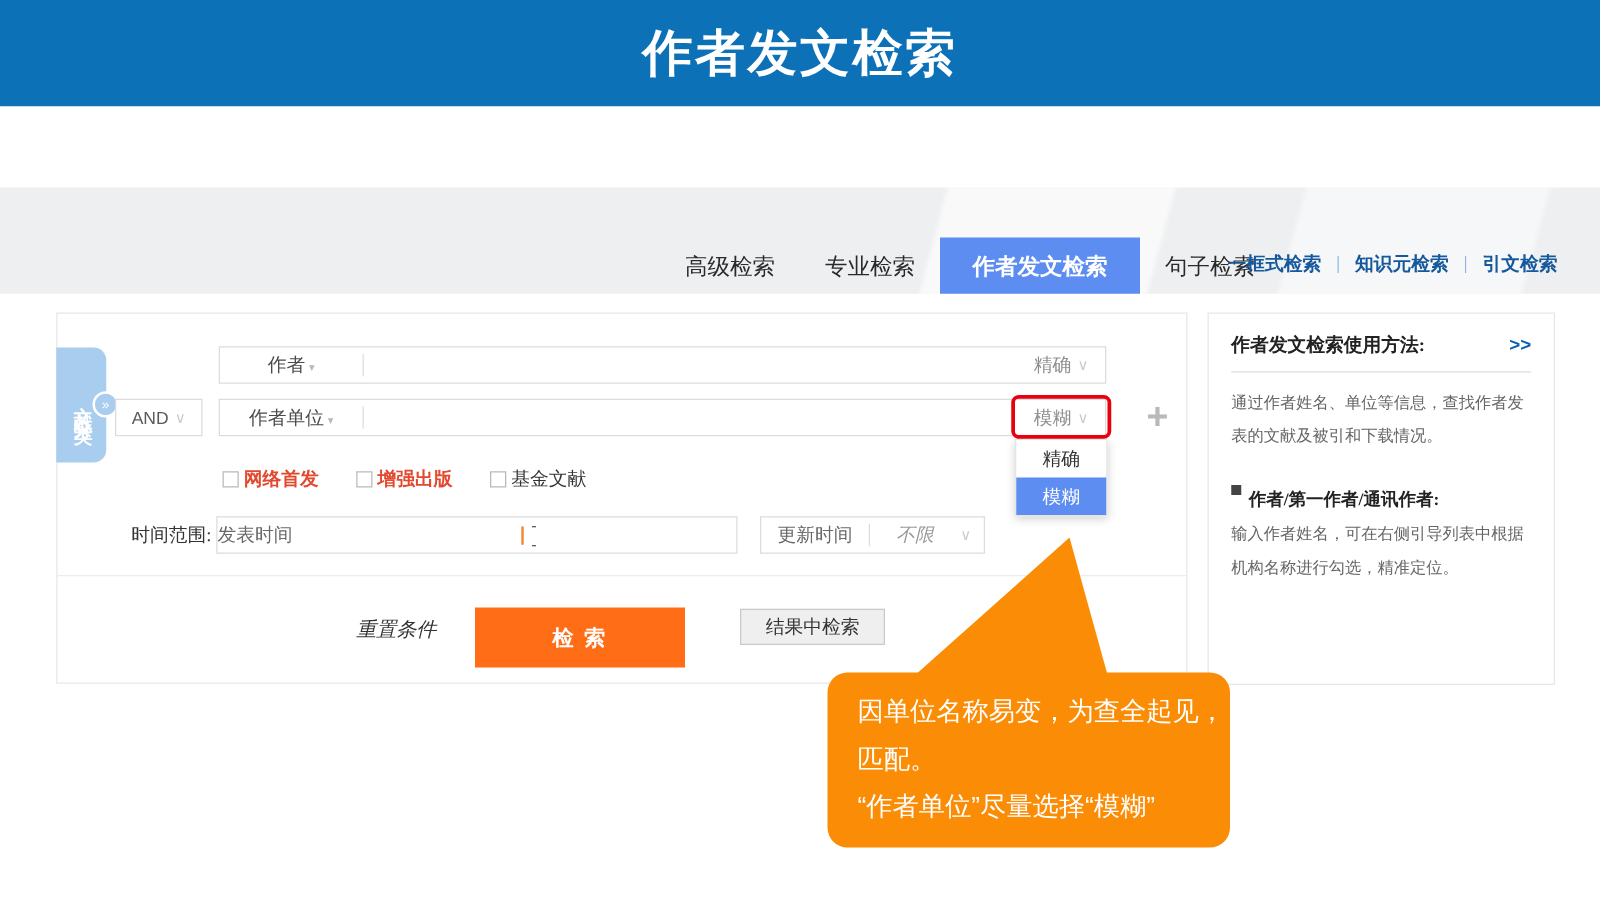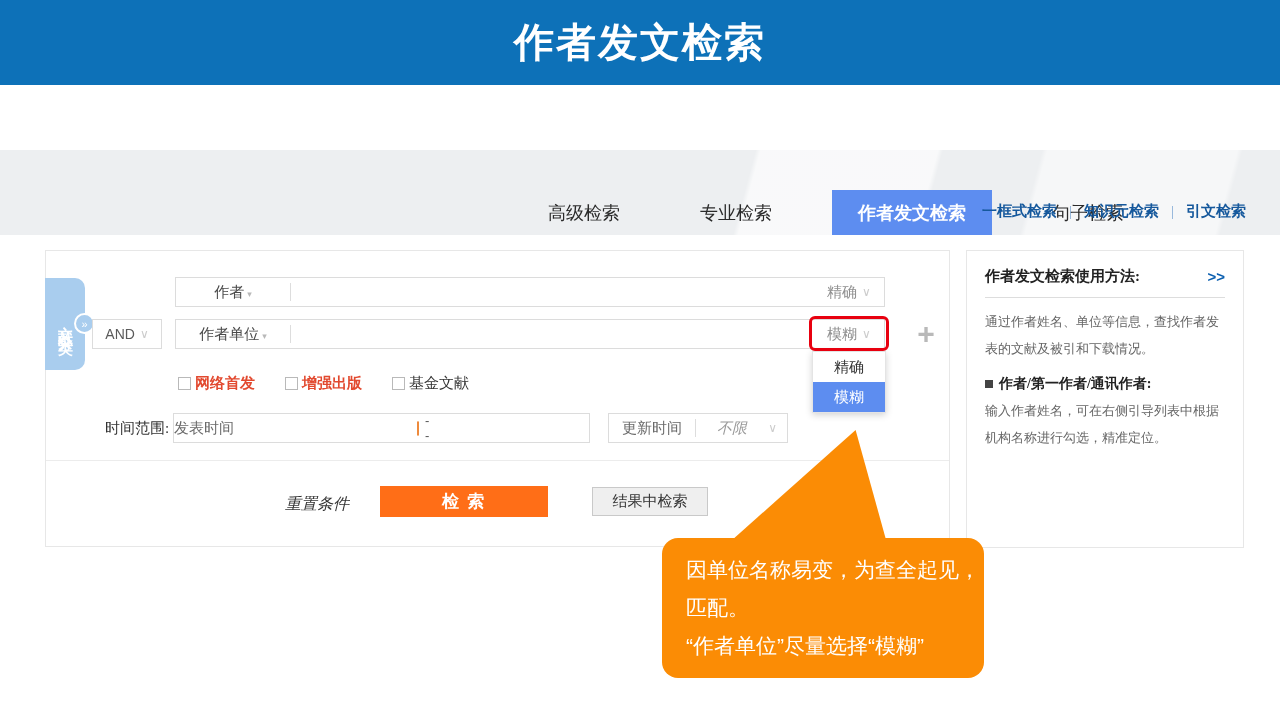--- a/index.html
+++ b/index.html
@@ -39,21 +39,21 @@
     font-family:"Liberation Sans", sans-serif; font-weight:bold; font-size:40px;
     color:#111; line-height:40px; letter-spacing:-2px; margin-left:2px;
   }
   .logo-latin .idot { color:#f5a623; }
   .logo-cn { font-size:30px; color:#1c1c1c; line-height:34px; margin-left:6px; font-style:italic; }
   .logo-url {
     position:absolute; left:56px; top:42px; font-family:"Liberation Sans", sans-serif;
     font-weight:bold; font-size:15px; letter-spacing:2px; color:#161616;
   }
   
-  .tabs { position:absolute; left:528px; top:40px; height:45px; display:flex; align-items:center;gap:40px; }
+  .tabs { position:absolute; left:528px; top:40px; height:45px; display:flex; align-items:center; }
   .tab {
     height:45px; display:flex; align-items:center; padding:0 20px;
     font-size:18px; color:#2a2a2a; cursor:pointer; white-space:nowrap;
   }
   .tab.active { background:#5d8df0; color:#fff; padding:0 26px; font-weight:bold; }
   
   .quicklinks {
     position:absolute; right:34px; top:52px; display:flex; align-items:center;
     font-size:15px; font-weight:bold; color:#15589c;
   }
@@ -142,41 +142,41 @@
     position:absolute; left:608px; top:413px; width:180px; height:30px; border:1px solid #dcdcdc;
     display:flex; align-items:center; background:#fff;
   }
   .timebox2 .t-label { width:86px; text-align:center; font-size:15px; color:#6a6a6a; white-space:nowrap; }
   .timebox2 .val { flex:1; text-align:center; font-size:15px; color:#999; cursor:pointer;font-style:italic; }
   .timebox2 .chev { color:#ccc; margin-right:10px; font-size:12px; }
   .card-hr { position:absolute; left:46px; top:460px; width:903px; height:1px; background:#ececec; }
   
   .reset { position:absolute; left:285px; top:494px; font-size:16px; color:#333; cursor:pointer;font-style:italic; }
   .search-btn {
-    position:absolute; left:380px; top:486px; width:168px; height:31px; background:#ff6e17;
+    position:absolute; left:380px; top:486px; width:168px; height:48px; background:#ff6e17;
     color:#fff; font-size:17px; font-weight:bold; border:0; cursor:pointer;
     display:flex; align-items:center; justify-content:center; letter-spacing:2px;
     font-family:"Liberation Serif",serif;
   }
   .results-btn {
     position:absolute; left:592px; top:487px; width:116px; height:29px; background:#efefef;
     border:1px solid #c9c9c9; color:#333; font-size:15px; cursor:pointer;
     display:flex; align-items:center; justify-content:center; font-family:"Liberation Serif",serif;
   }
   
   .sidebar { left:966px; top:250px; width:278px; height:298px; padding:16px 18px; }
   .sb-titlerow { display:flex; align-items:center; justify-content:space-between; }
   .sb-title { font-size:15px; font-weight:bold; color:#222; }
   .sb-more { font-size:15px; font-weight:bold; color:#0b5fb0; cursor:pointer; font-family:"Liberation Sans",sans-serif; }
   .sb-hr { border:0; border-top:1px solid #ddd; margin:11px 0 10px; }
   .sb-p { font-size:13px; color:#666; line-height:2.1; }
   .sb-h { font-size:14px; font-weight:bold; color:#222; margin-top:16px; }
   .sb-bullet { display:flex; align-items:center; margin-top:12px; }
   .sb-bullet .sq { width:8px; height:8px; background:#444; margin-right:6px; }
-  .sb-bullet .bt { font-size:14px; font-weight:bold; color:#222; }
+  .sb-bullet .bt { font-size:14px; font-weight:bold; color:#222;margin-top:16px; }
   .sb-p2 { font-size:13px; color:#666; line-height:2.1; margin-top:4px; }
   
   .callout-tail {
     position:absolute; left:718px; top:430px; width:172px; height:118px; z-index:9;
     background:#fb8c05; clip-path:polygon(80% 0%, 3% 100%, 99% 100%);
   }
   .callout {
     position:absolute; left:662px; top:538px; width:322px; height:140px; z-index:10;
     background:#fb8c05; border-radius:16px; padding:13px 24px;
     font-family:"Liberation Sans",sans-serif;

